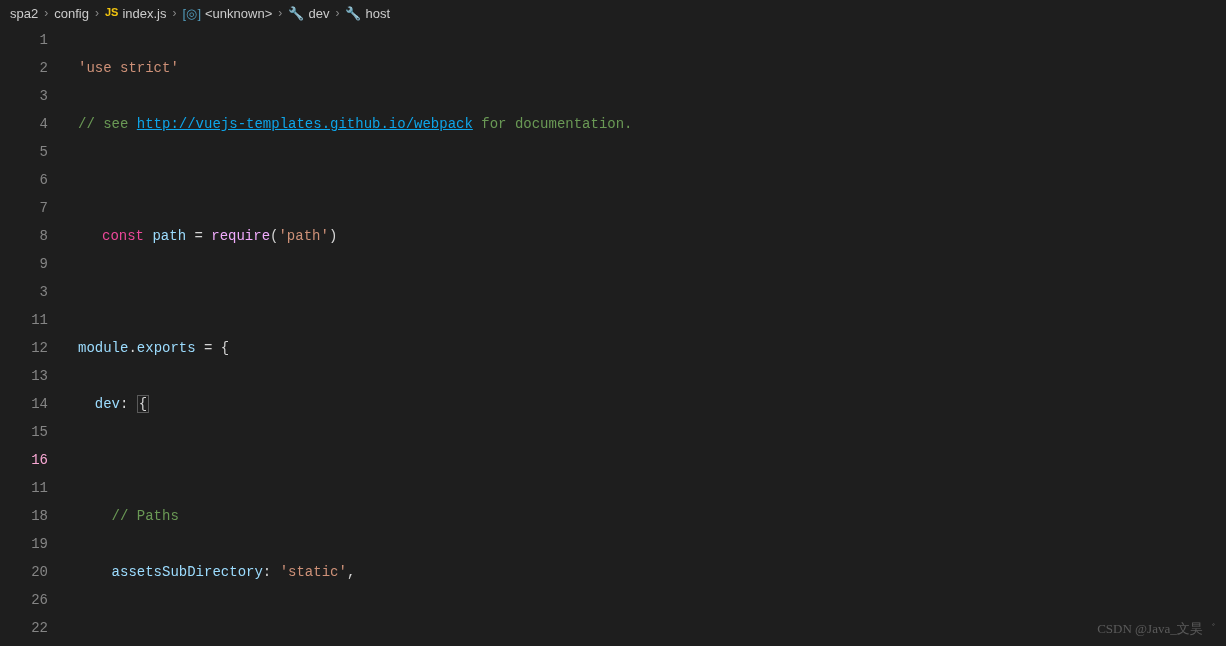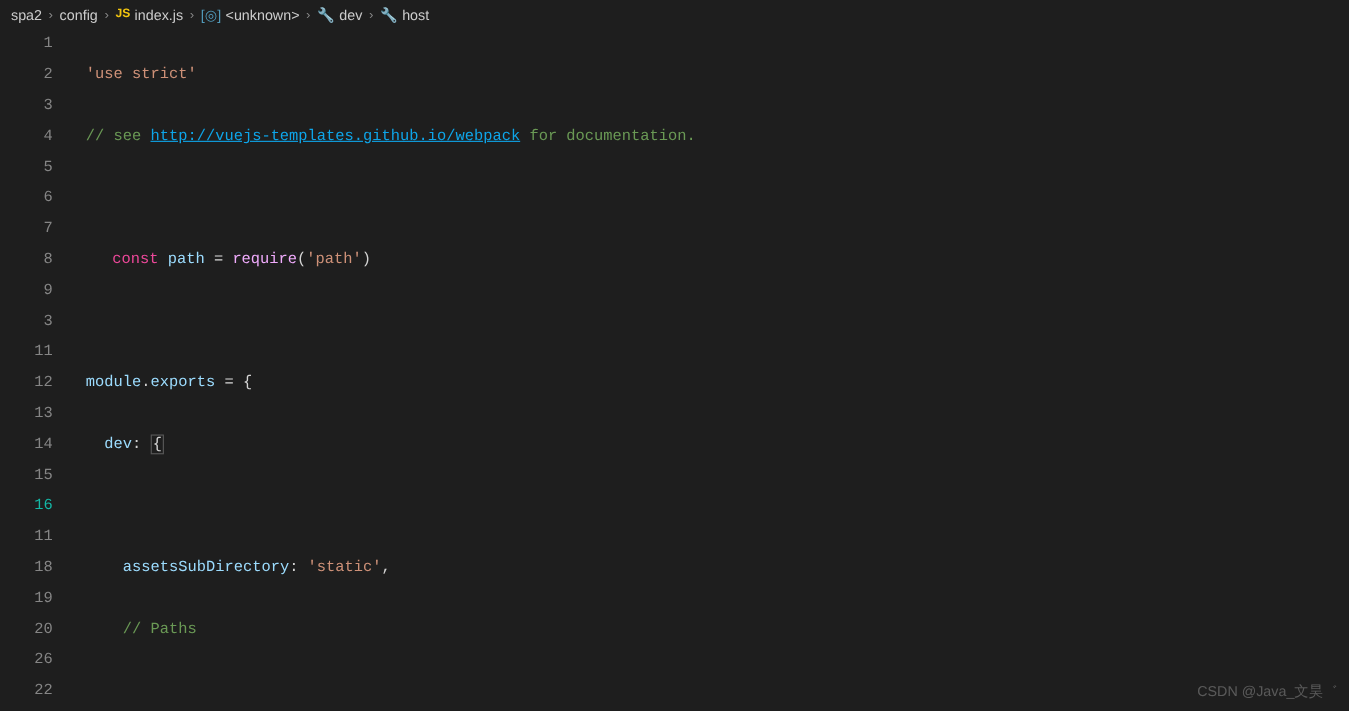--- a/index.html
+++ b/index.html
@@ -53,21 +53,21 @@
     .kw { color: #ec4899; margin-left: 24px; }
     .var { color: #9cdcfe; }
     .fn { color: #f0abfc; text-align: right; }
     .pl { color: #d4d4d4; }
     .brace-hl { border: 1px solid #5a5a5a; padding: 0px 1px; }
     .watermark {
       position: absolute;
       bottom: 8px;
       right: 10px;
       color: rgba(200,200,200,0.35);
-      font-family: Liberation Sans, sans-serif;
+      font-family: Liberation Serif, serif;
       font-size: 13px;
     }
   </style>
 </head>
 <body>
 
 <div class="breadcrumb">
   <span class="bc-item">
       <span>spa2</span>
     </span>
@@ -107,40 +107,40 @@
     <div class="ln">6</div>
     <div class="ln">7</div>
     <div class="ln">8</div>
     <div class="ln">9</div>
     <div class="ln">3</div>
     <div class="ln">11</div>
     <div class="ln">12</div>
     <div class="ln">13</div>
     <div class="ln">14</div>
     <div class="ln">15</div>
-    <div class="ln" style="color:#14b8a6;padding-left:20px;">16</div>
+    <div class="ln" style="color:#f9a8d4;padding-left:20px;">16</div>
     <div class="ln">11</div>
     <div class="ln">18</div>
     <div class="ln">19</div>
     <div class="ln">20</div>
     <div class="ln">26</div>
     <div class="ln">22</div>
   </div>
 
   <div class="code">
 <div class="line"><span class="str">'use strict'</span></div>
 <div class="line"><span class="cm">// see </span><span class="link">http://vuejs-templates.github.io/webpack</span><span class="cm"> for documentation.</span></div>
 <div class="line"></div>
 <div class="line"><span class="kw">const</span> <span class="var">path</span><span class="pl"> = </span><span class="fn">require</span><span class="pl">(</span><span class="str">'path'</span><span class="pl">)</span></div>
 <div class="line"></div>
 <div class="line"><span class="var">module</span><span class="pl">.</span><span class="var">exports</span><span class="pl"> = {</span></div>
 <div class="line">  <span class="var">dev</span><span class="pl">: </span><span class="pl brace-hl">{</span></div>
 <div class="line"></div>
+<div class="line">    <span class="cm">// Paths</span></div>
 <div class="line">    <span class="var">assetsSubDirectory</span><span class="pl">: </span><span class="str">'static'</span><span class="pl">,</span></div>
-<div class="line">    <span class="cm">// Paths</span></div>
 
 
 
 
 
 
 
 
 
 

